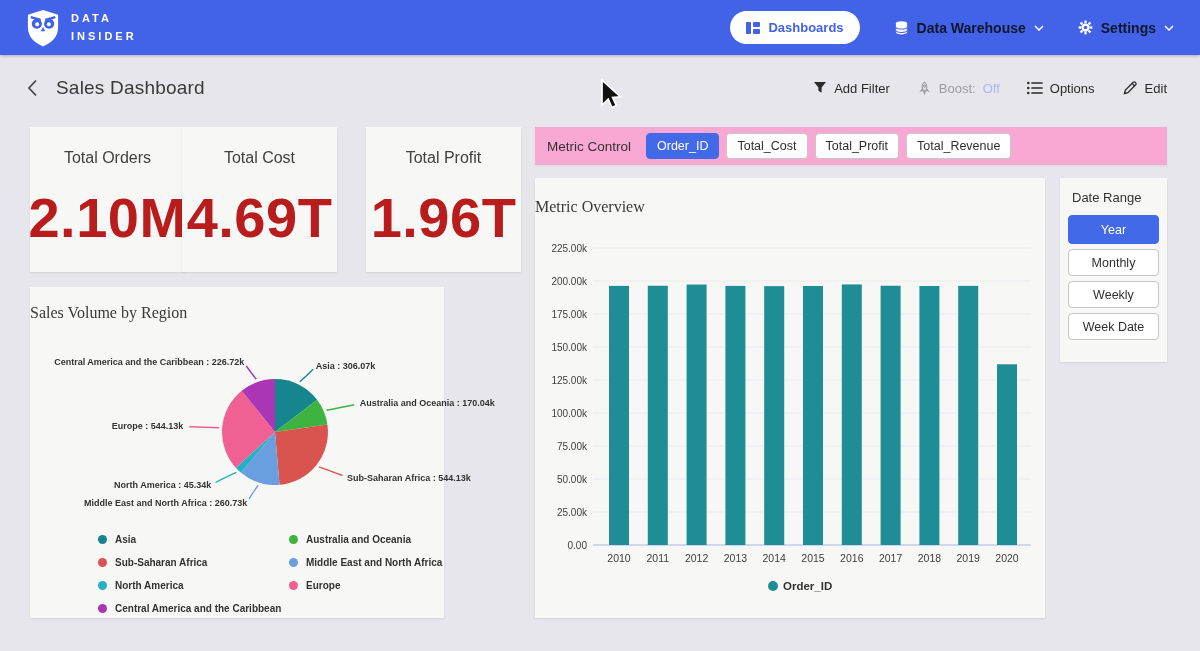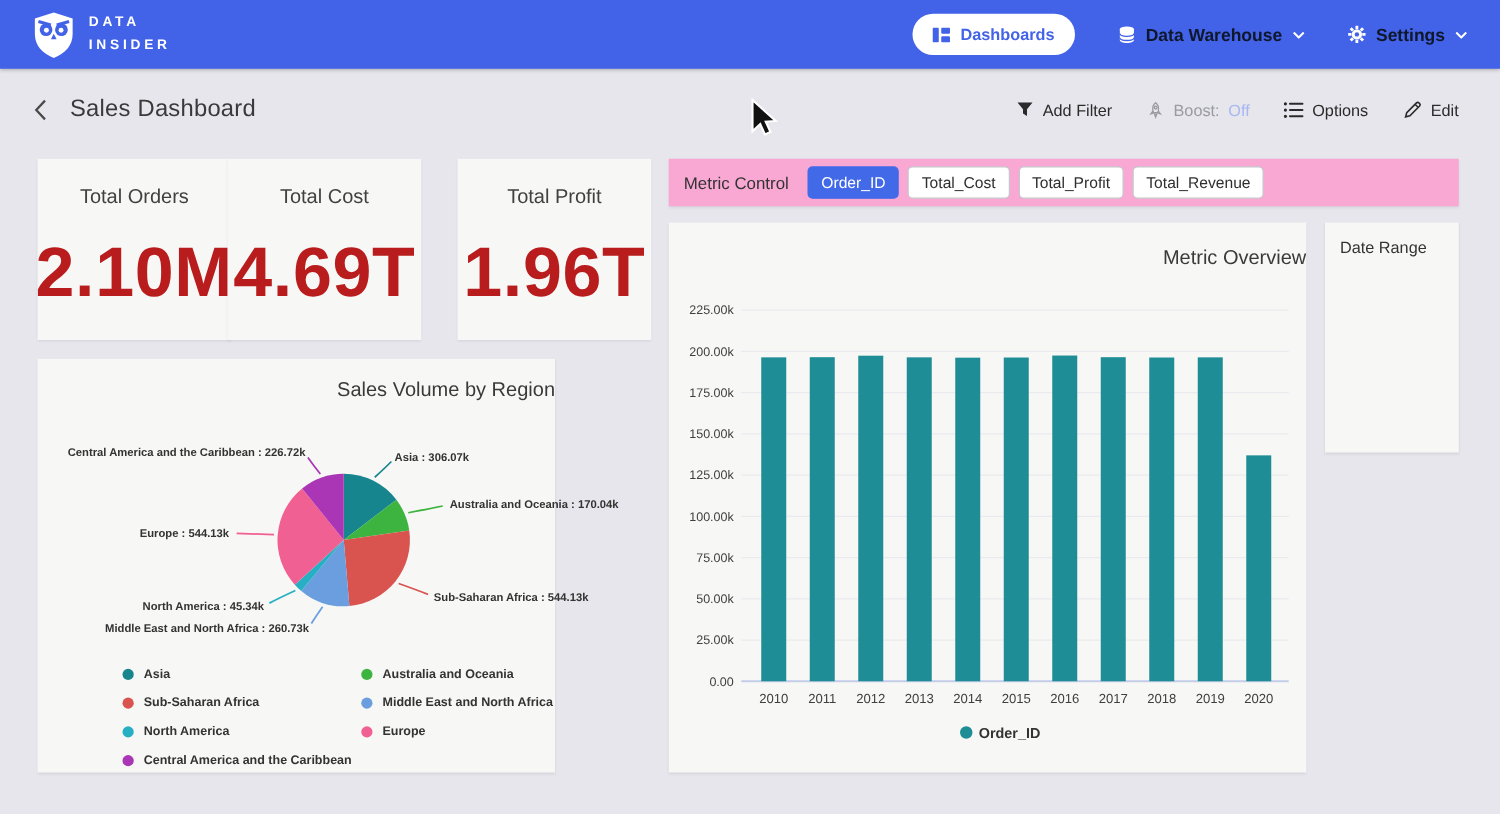--- a/index.html
+++ b/index.html
@@ -39,21 +39,21 @@
   
   .metric-bar { position:absolute; left:535px; top:127px; width:632px; height:38px; background:#f9a8d4;
                 display:flex; align-items:center; gap:7px; padding:0 12px; box-shadow:0 1px 2px rgba(40,40,60,.08); }
   .metric-label { font-size:13.5px; color:#333; margin-right:8px; }
   .chip { height:26px; padding:0 10px; border:1px solid #c6c6cb; border-radius:4px; background:#fff;
           font-family:inherit; font-size:12.5px; color:#2f2f2f; cursor:pointer; }
   .chip.selected { background:#4169e8; color:#fff; border-color:#4169e8; }
 
   
   .bar-card { left:535px; top:178px; width:510px; height:440px; }
-  .chart-title { text-align:right; font-size:16px; color:#3a3a3a; padding-top:20px; }
+  .chart-title { text-align:left; font-size:16px; color:#3a3a3a; padding-top:20px;font-family:Liberation Serif, serif; }
   .bar-card svg, .pie-card > svg { position:absolute; left:0; top:0; }
 
   
   .range-card { left:1060px; top:178px; width:107px; height:184px; padding:12px 8px; }
   .range-label { font-size:13px; color:#333; margin:0 0 10px 4px; }
   .range-btn { display:block; width:91px; height:27px; margin:0 0 5px 0; border:1px solid #c6c6cb; border-radius:4px;
                background:#fff; font-family:inherit; font-size:12.5px; color:#2f2f2f; cursor:pointer; }
   .range-btn.selected { background:#4169e8; color:#fff; border-color:#4169e8; height:29px; }
 
   
@@ -255,20 +255,26 @@
         <text x="472" y="384" text-anchor="middle" font-size="10.5" fill="#3f3f3f" font-family="Liberation Sans, sans-serif">2020</text>
         <g>
           <circle cx="238" cy="408" r="5" fill="#1f8d95"></circle>
           <text x="248" y="412" font-size="11.5" font-weight="bold" fill="#333" font-family="Liberation Sans, sans-serif">Order_ID</text>
         </g>
       </svg>
   </div>
 
   <div class="card range-card">
     <div class="range-label">Date Range</div>
+    <div>
+        <button class="range-btn selected">Year</button>
+        <button class="range-btn">Monthly</button>
+        <button class="range-btn">Weekly</button>
+        <button class="range-btn">Week Date</button>
+      </div>
   </div>
 
   <div class="card pie-card">
     <div class="chart-title" style="padding-top:17px;">Sales Volume by Region</div>
     <svg id="pie-svg" width="490" height="331" viewBox="0 0 490 331">
         <path d="M 245 145 L 245.0 92.0 A 53 53 0 0 1 287.1 112.8 Z" fill="#17858d"></path>
         <path d="M 269.8 94.8 Q 277.8 87.6 283.1 82.2" fill="none" stroke="#17858d" stroke-width="1.4"></path>
         <text x="285.7" y="81.6" text-anchor="start" font-size="9" font-weight="bold" fill="#333" font-family="Liberation Sans, sans-serif">Asia : 306.07k</text>
         <path d="M 245 145 L 287.1 112.8 A 53 53 0 0 1 297.4 137.4 Z" fill="#3eb440"></path>
         <path d="M 296.6 123.2 Q 313.2 120.1 324.2 117.8" fill="none" stroke="#3eb440" stroke-width="1.4"></path>

